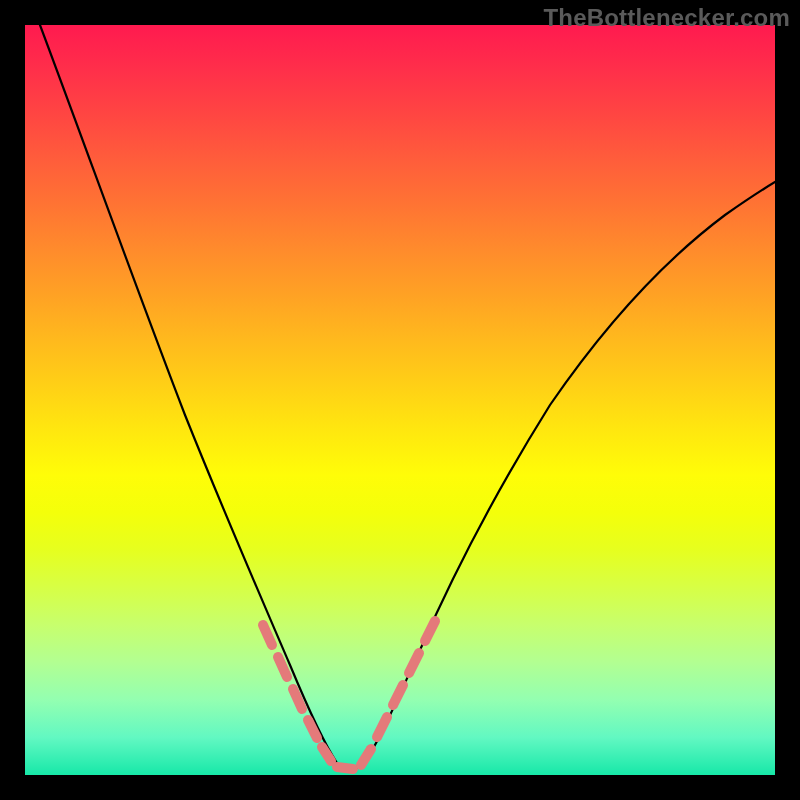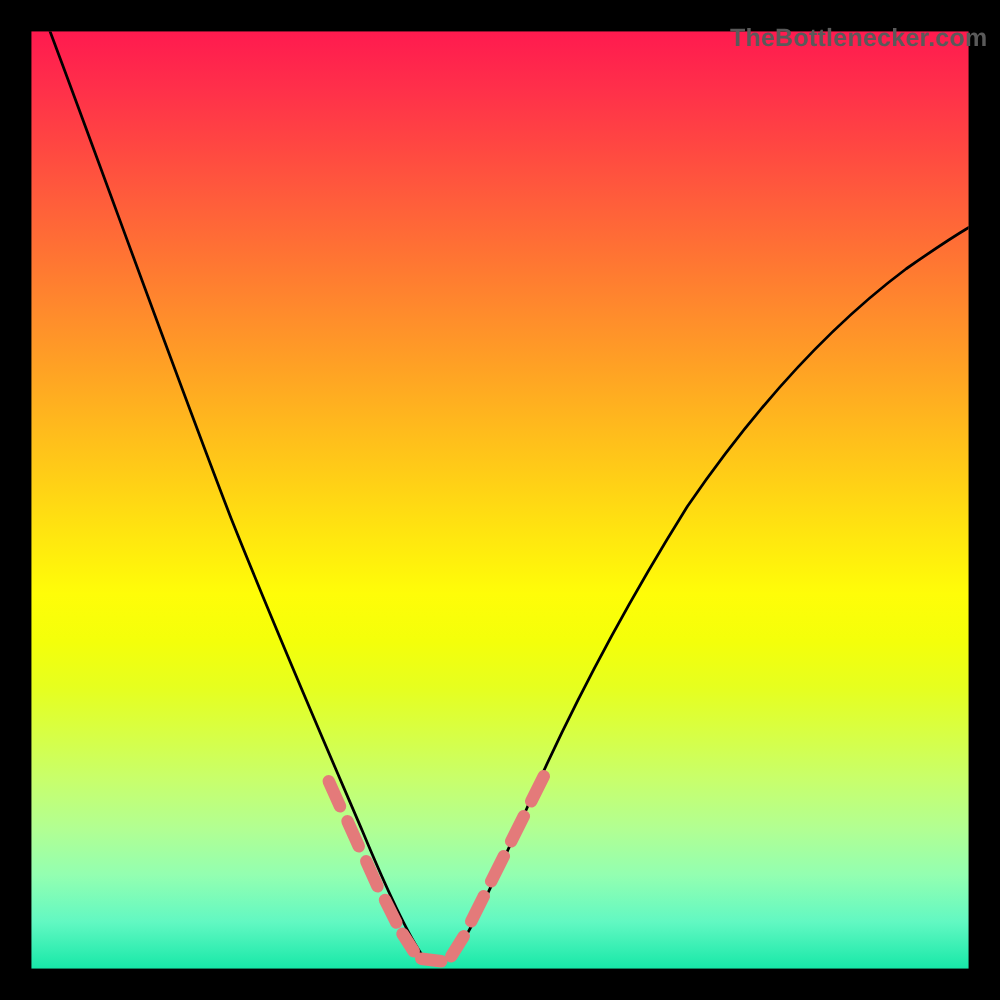--- a/index.html
+++ b/index.html
@@ -17,25 +17,24 @@
     left: 0;
     width: 800px;
     height: 800px;
     background: #000000;
   }
   .watermark {
     position: absolute;
     top: 4px;
     right: 10px;
     color: #5a5a5a;
-    font-size: 20px;
+    font-size: 24px;
     font-weight: 600;
     letter-spacing: 0.2px;
     z-index: 50;
-    margin-top: 16px;
   }
   .plot {
     position: absolute;
     top: 25px;
     left: 25px;
     width: 750px;
     height: 750px;
     overflow: hidden;
   }
   .gradient {

